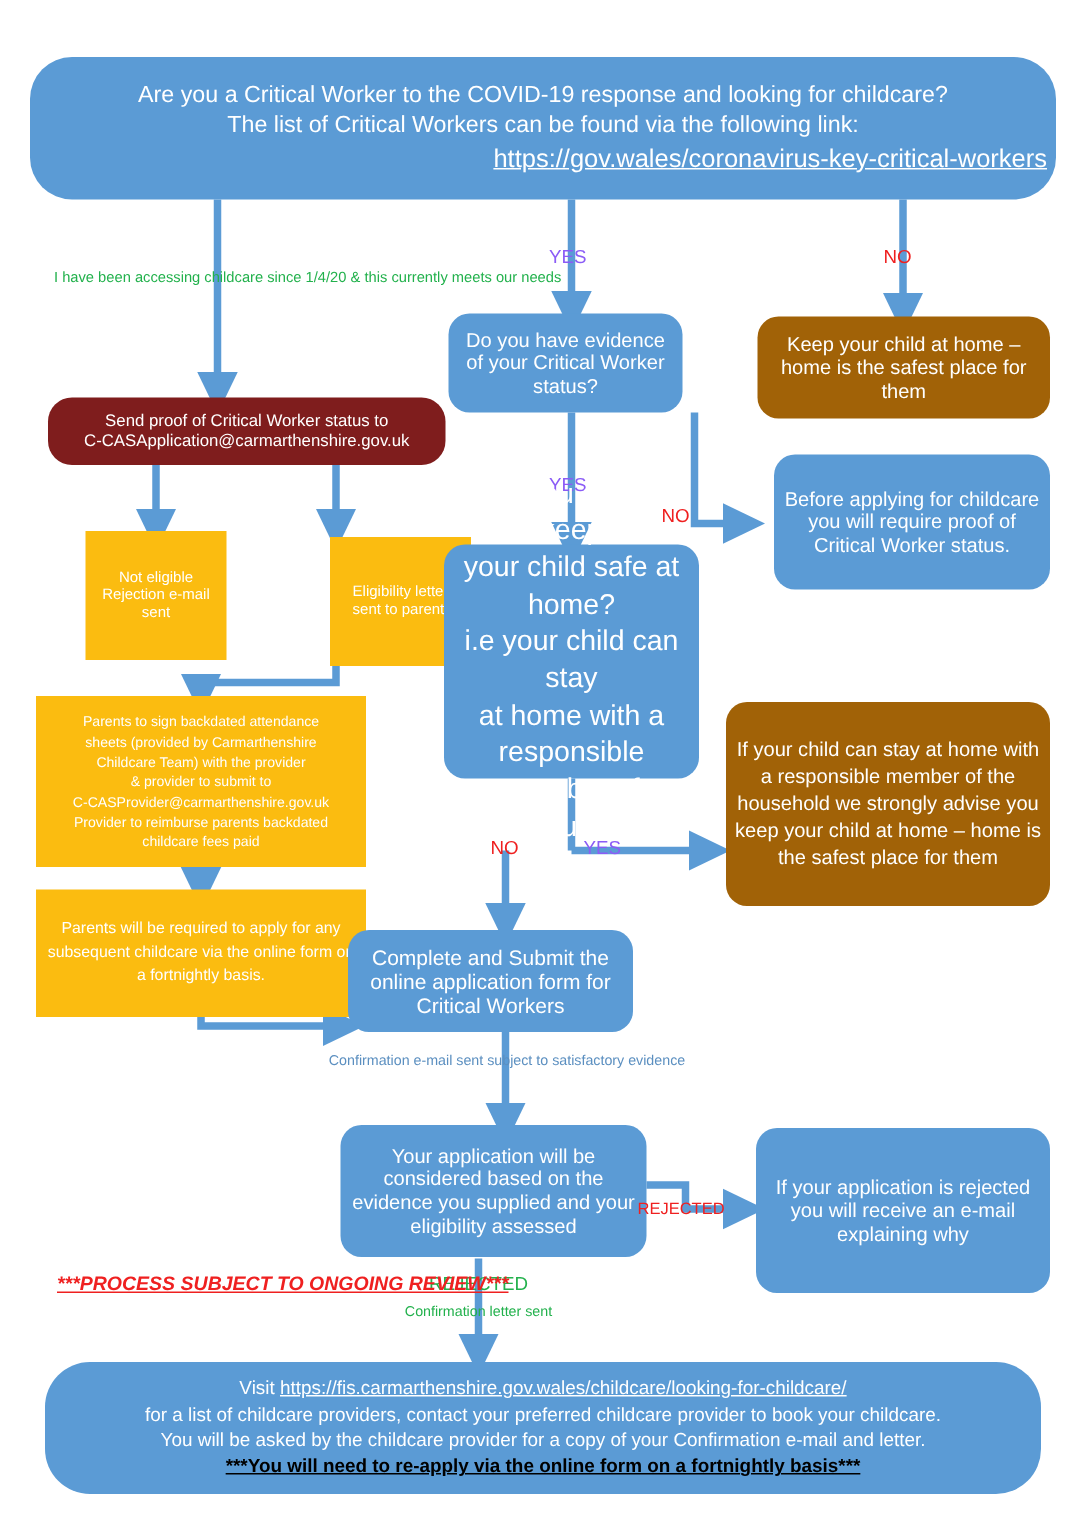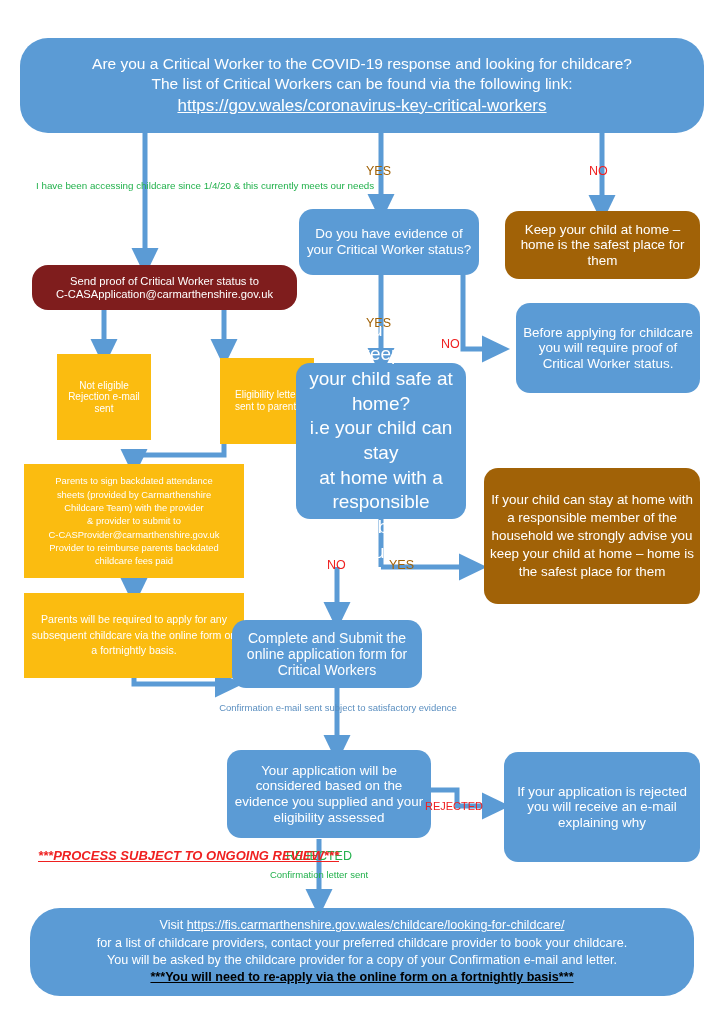--- a/index.html
+++ b/index.html
@@ -40,31 +40,31 @@
   .blue   { background: #5b9bd5; border-radius: 14px; }
   .green  { background: #a16207; border-radius: 14px; }
   .yellow { background: #fbbc10; }
   .yellow-round { background: #7f1d1d; border-radius: 16px; }
 
   .banner {
     font-size: 15.5px;
     border-radius: 28px;
     line-height: 1.32;
   }
-  .banner .lnk { text-decoration: underline; font-size: 17px; }
+  .banner .lnk { text-decoration: underline; font-size: 17px; text-align: right; }
   .banner-small { font-size: 12.6px; line-height: 1.38; border-radius: 30px; }
   .banner-small .lnk { text-decoration: underline; }
   .banner-small .bold-underline { font-weight: bold; text-decoration: underline; color: #000000; }
 
   .label {
     position: absolute;
     white-space: nowrap;
     font-weight: normal;
   }
-  .lbl-yes { color: #a16207; font-size: 12.5px; }
+  .lbl-yes { color: #8b5cf6; font-size: 12.5px; }
   .lbl-no  { color: #ef2020; font-size: 12.5px; }
   .lbl-grey { color: #5b8fc0; font-size: 9.5px; text-align: center; line-height: 1.25; }
   .lbl-green-note { color: #22b14c; font-size: 12.5px; text-align: center; line-height: 1.3; }
   .lbl-green-small { color: #22b14c; font-size: 9.5px; }
   .lbl-red-note {
     color: #ef2020;
     font-size: 13px;
     font-weight: bold;
     font-style: italic;
     text-decoration: underline;
@@ -156,21 +156,21 @@
     </span>
   </div>
 
   <div class="node yellow" style="left:24px; top:593px; width:220px; height:85px; font-size:10.6px; line-height:1.5;">
     <span>Parents will be required to apply for any subsequent childcare via the online form on a fortnightly basis.</span>
   </div>
 
   <div class="label lbl-yes" style="left:366px; top:164px;">YES</div>
   <div class="label lbl-no" style="left:589px; top:164px;">NO</div>
 
-  <div class="node blue" style="left:299px; top:209px; width:180px; height:66px; font-size:13.4px;justify-content:flex-end;">
+  <div class="node blue" style="left:299px; top:209px; width:156px; height:66px; font-size:13.4px;justify-content:flex-end;">
     <span>Do you have evidence of your Critical Worker status?</span>
   </div>
 
   <div class="node green" style="left:505px; top:211px; width:195px; height:68px; font-size:13.4px;">
     <span>Keep your child at home – home is the safest place for them</span>
   </div>
 
   <div class="node blue" style="left:516px; top:303px; width:184px; height:90px; font-size:13.4px;">
     <span>Before applying for childcare you will require proof of Critical Worker status.</span>
   </div>

